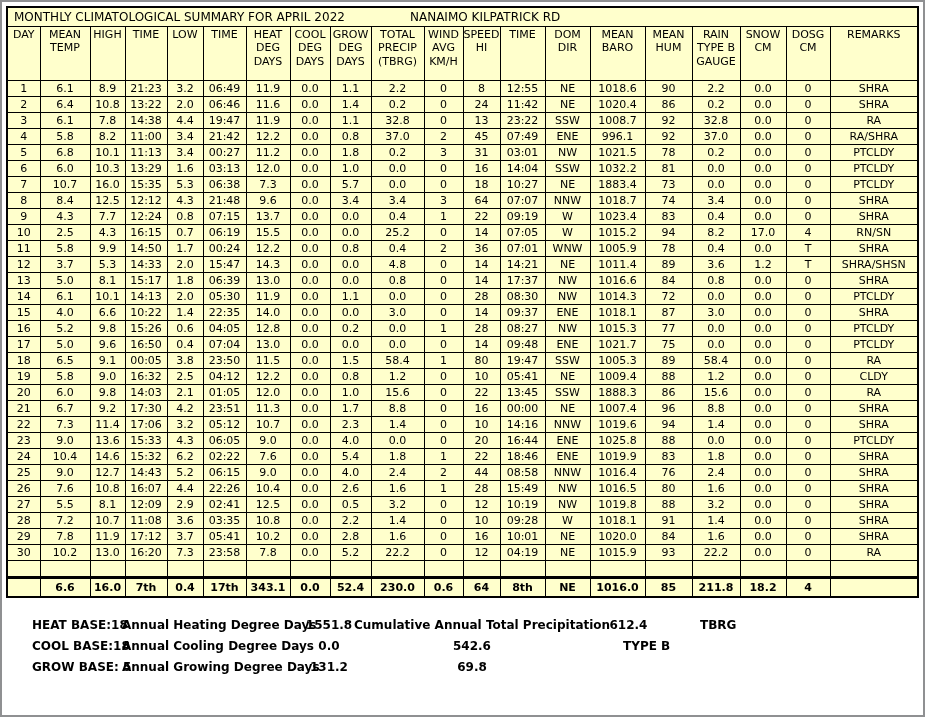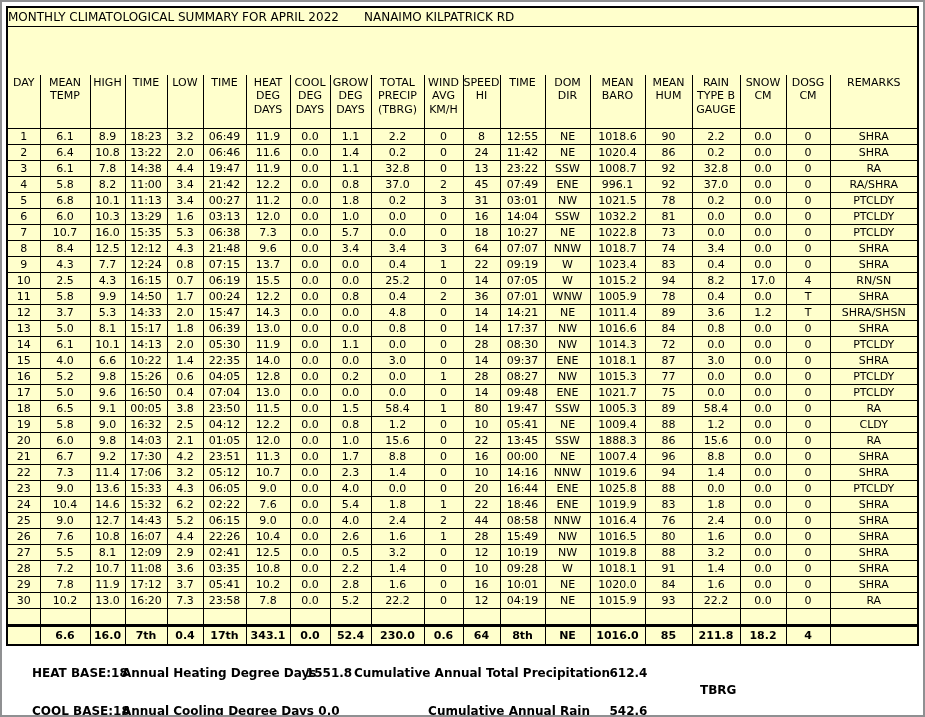--- a/index.html
+++ b/index.html
@@ -10,37 +10,37 @@
     border:2px solid #8f9092;box-shadow:inset 0 0 0 2px #ffffff;
     overflow:hidden;
   }
   .sheet{
     margin:4px 0 0 4px;width:913px;background:#ffffcc;border:2px solid #000;
   }
   .title-row{
     display:flex;align-items:center;height:19px;border-bottom:1px solid #000;
     font-size:12px;white-space:nowrap;
   }
-  .title-left{padding-left:0;width:356px;overflow:hidden;}
+  .title-left{padding-left:6px;width:402px;overflow:hidden;}
   .title-right{overflow:hidden;}
-  table{border-collapse:collapse;table-layout:fixed;width:909px;font-size:11px;margin-top:48px;}
+  table{border-collapse:collapse;table-layout:fixed;width:909px;font-size:11px;}
   th,td{border:1px solid #000;padding:0;text-align:center;overflow:hidden;}
   th:first-child,td:first-child{border-left:none;}
   th:last-child,td:last-child{border-right:none;}
   thead th{
     border-top:none;height:53px;vertical-align:top;white-space:pre-line;
     font-weight:normal;font-size:11px;line-height:1.22;padding-top:1px;
   }
   tbody td{height:16px;line-height:15px;white-space:nowrap;}
   tr.summary-row td{border-top:3px solid #000;border-bottom:none;font-weight:bold;height:18px;line-height:17px;}
   .footer{padding:17px 0 0 30px;font-weight:bold;font-size:12px;background:#ffffff;}
   .stats-line{display:grid;grid-template-columns:90px 182px 50px 236px 77px auto;line-height:21px;white-space:nowrap;}
   .stats-line .val,.stats-line .rval{text-align:center;}
   .stats-line .rdesc{text-align:right;}
-  .stats-line .gauge{padding-left:33px;margin-top:17px;}
+  .stats-line .gauge{padding-left:33px;}
 </style>
 </head>
 <body>
 
 <div class="window">
   <div class="sheet">
     <div class="title-row">
       <span class="title-left">MONTHLY CLIMATOLOGICAL SUMMARY FOR APRIL 2022</span>
       <span class="title-right">NANAIMO KILPATRICK RD</span>
     </div>
@@ -108,21 +108,21 @@
             <th>DOSG
 CM</th>
             <th>REMARKS</th>
           </tr>
       </thead>
       <tbody id="table-body">
           <tr>
             <td>1</td>
             <td>6.1</td>
             <td>8.9</td>
-            <td>18:23</td>
+            <td>21:23</td>
             <td>3.2</td>
             <td>06:49</td>
             <td>11.9</td>
             <td>0.0</td>
             <td>1.1</td>
             <td>2.2</td>
             <td>0</td>
             <td>8</td>
             <td>12:55</td>
             <td>NE</td>
@@ -251,21 +251,21 @@
             <td>5.3</td>
             <td>06:38</td>
             <td>7.3</td>
             <td>0.0</td>
             <td>5.7</td>
             <td>0.0</td>
             <td>0</td>
             <td>18</td>
             <td>10:27</td>
             <td>NE</td>
-            <td>1022.8</td>
+            <td>1883.4</td>
             <td>73</td>
             <td>0.0</td>
             <td>0.0</td>
             <td>0</td>
             <td>PTCLDY</td>
           </tr>
           <tr>
             <td>8</td>
             <td>8.4</td>
             <td>12.5</td>
@@ -824,21 +824,20 @@
         <span class="desc">Annual Heating Degree Days</span>
         <span class="val">1551.8</span>
         <span class="rdesc">Cumulative Annual Total Precipitation</span>
         <span class="rval">612.4</span>
         <span class="gauge">TBRG</span>
       </div>
       <div class="stats-line">
         <span class="base">COOL BASE:18</span>
         <span class="desc">Annual Cooling Degree Days</span>
         <span class="val">0.0</span>
-        <span class="rdesc">Cumulative Annual Rain</span>
         <span class="rval">542.6</span>
         <span class="gauge">TYPE B</span>
       </div>
       <div class="stats-line">
         <span class="base">GROW BASE: 5</span>
         <span class="desc">Annual Growing Degree Days</span>
         <span class="val">131.2</span>
         <span class="rval">69.8</span>
         <span class="gauge"></span>
       </div>

